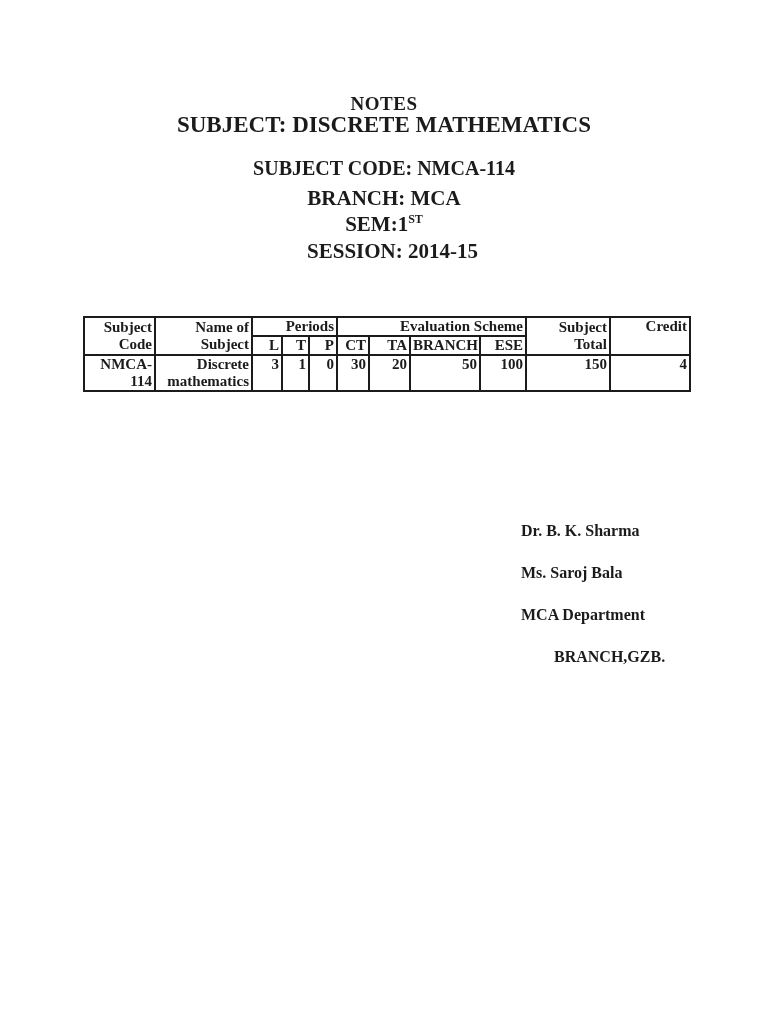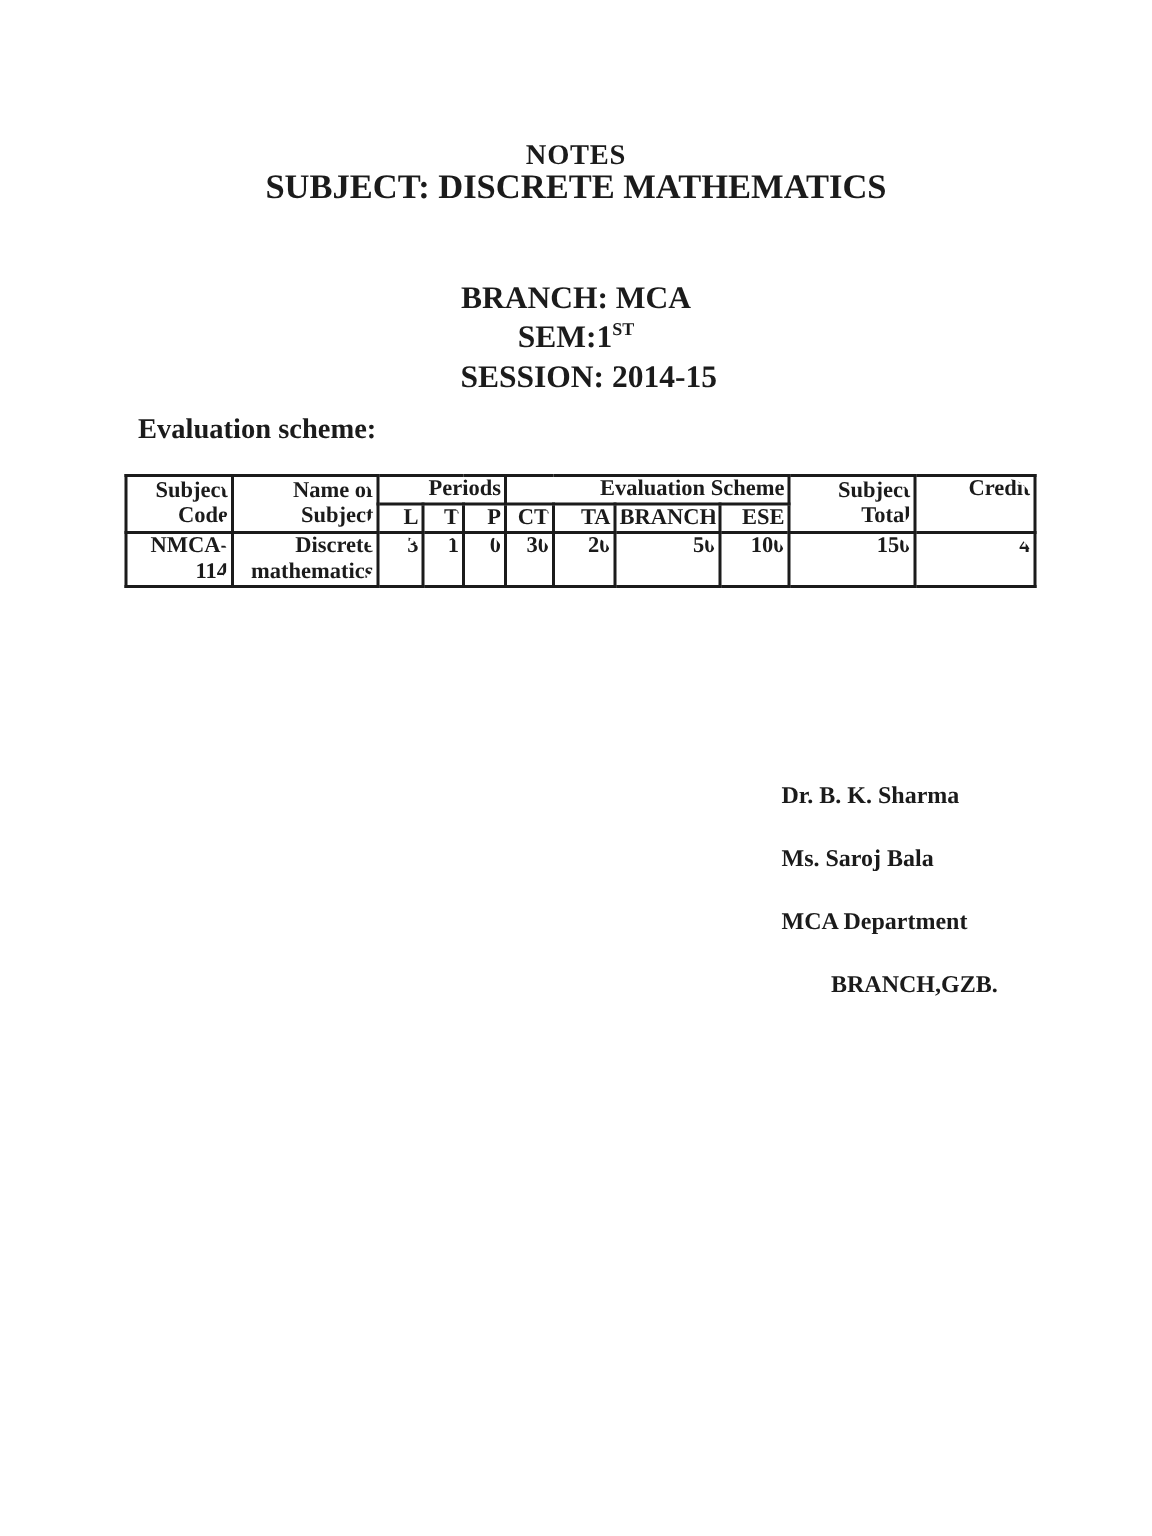--- a/index.html
+++ b/index.html
@@ -1,15 +1,15 @@
 <!DOCTYPE html>
 <html><head>
 <meta charset="utf-8">
 <style>
-  * { box-sizing: border-box; margin: 0; padding: 0; border-radius: 30px; }
+  * { box-sizing: border-box; margin: 0; padding: 0; }
   html, body {
     width: 768px; height: 1024px;
     background: #ffffff;
     font-family: "Liberation Serif", "DejaVu Serif", serif;
     color: #1b1b1b;
   }
   .page {
     position: relative;
     width: 768px; height: 1024px;
     background: #ffffff;
@@ -74,25 +74,25 @@
   }
   .sig-line.indented { margin-left: 33px; }
 </style>
 </head>
 <body>
 
 <div class="page">
 
   <div class="center-line" id="title-line">NOTES</div>
   <div class="center-line" id="subject-line">SUBJECT: DISCRETE MATHEMATICS</div>
+  <div class="center-line" id="subject-code-line">SUBJECT CODE: NMCA-114</div>
   <div class="center-line" id="branch-line">BRANCH: MCA</div>
   <div class="center-line" id="sem-line"><span>SEM:1</span><span class="sup">ST</span></div>
   <div class="center-line" id="session-line">SESSION: 2014-15</div>
 
-  <div class="section-heading">Evaluation scheme:</div>
 
   <table class="eval-table">
     <colgroup>
       <col style="width:71px">
         <col style="width:97px">
       <col style="width:30px">
         <col style="width:27px">
         <col style="width:28px">
       <col style="width:32px">
         <col style="width:41px">

